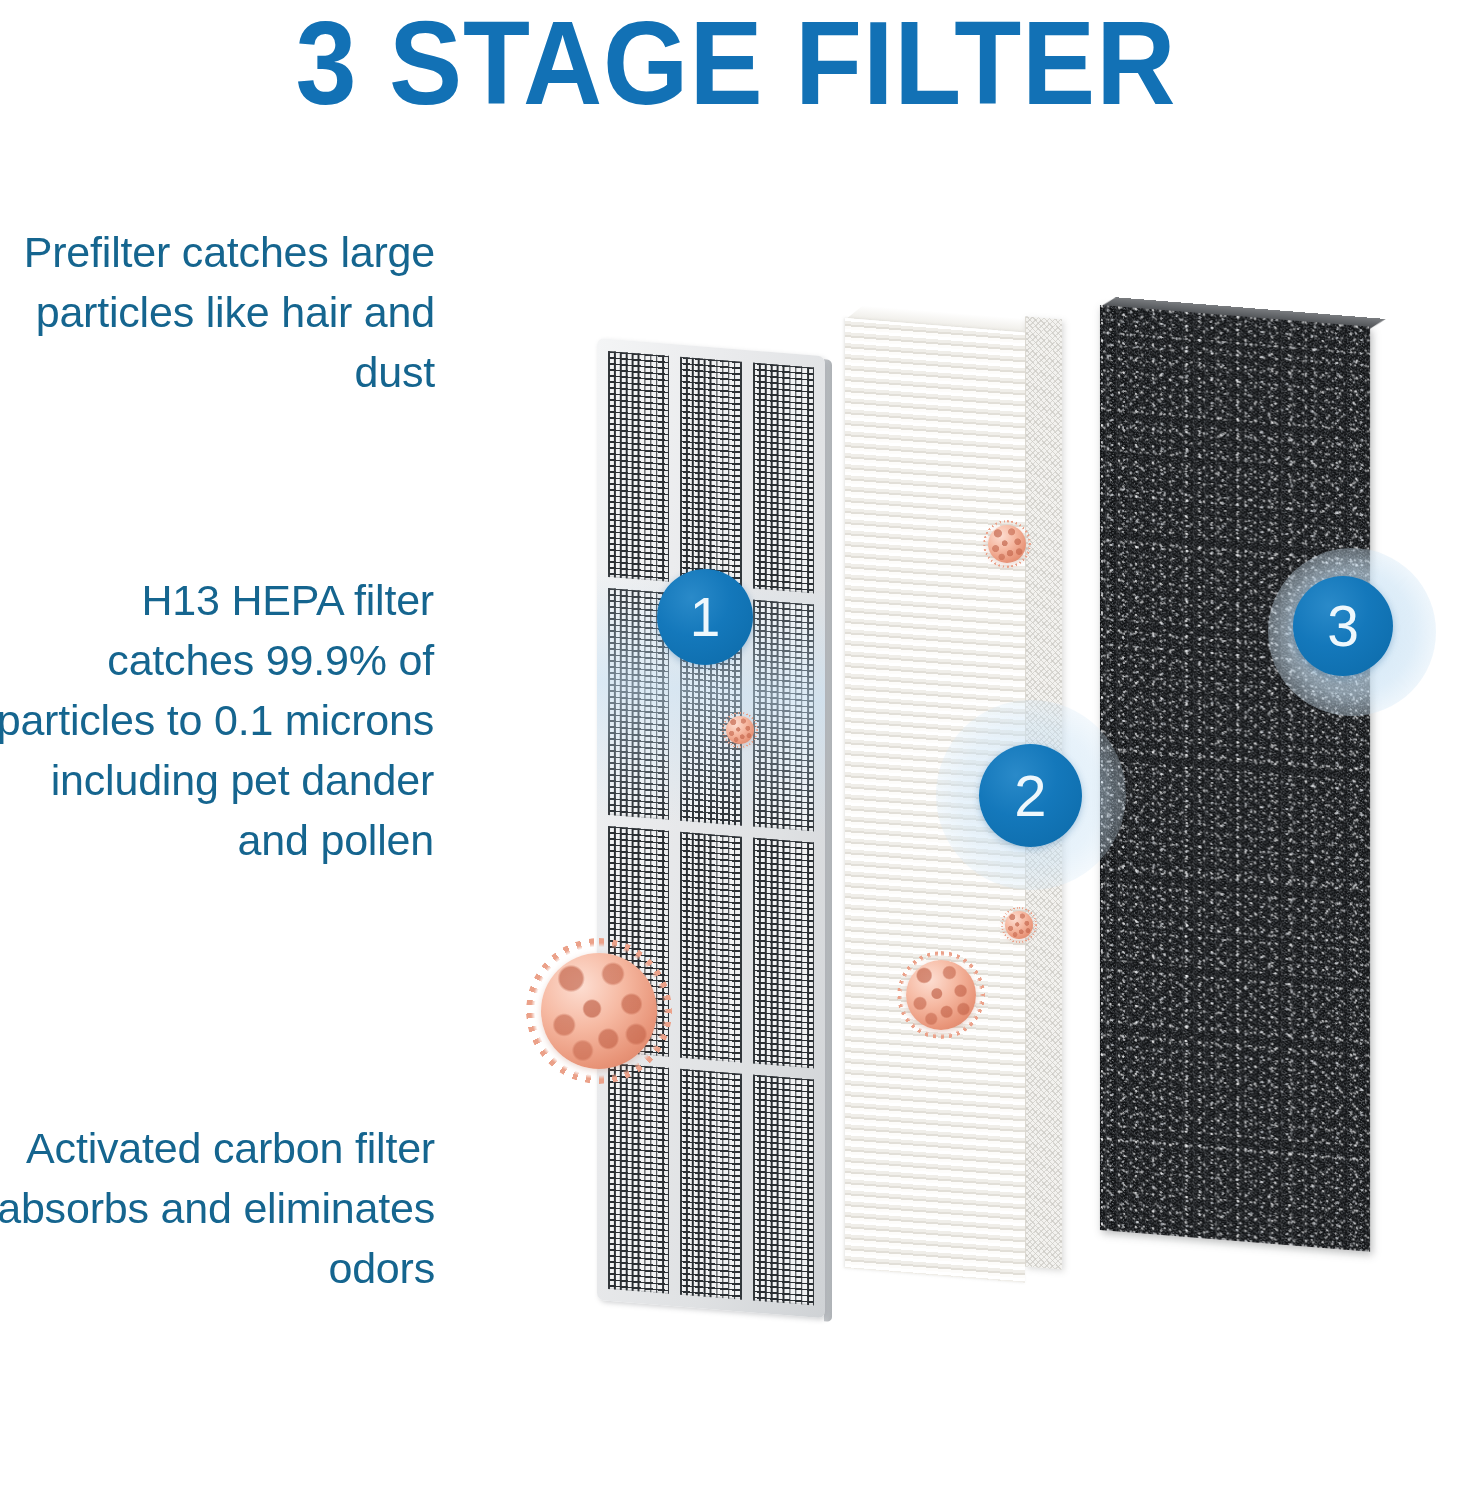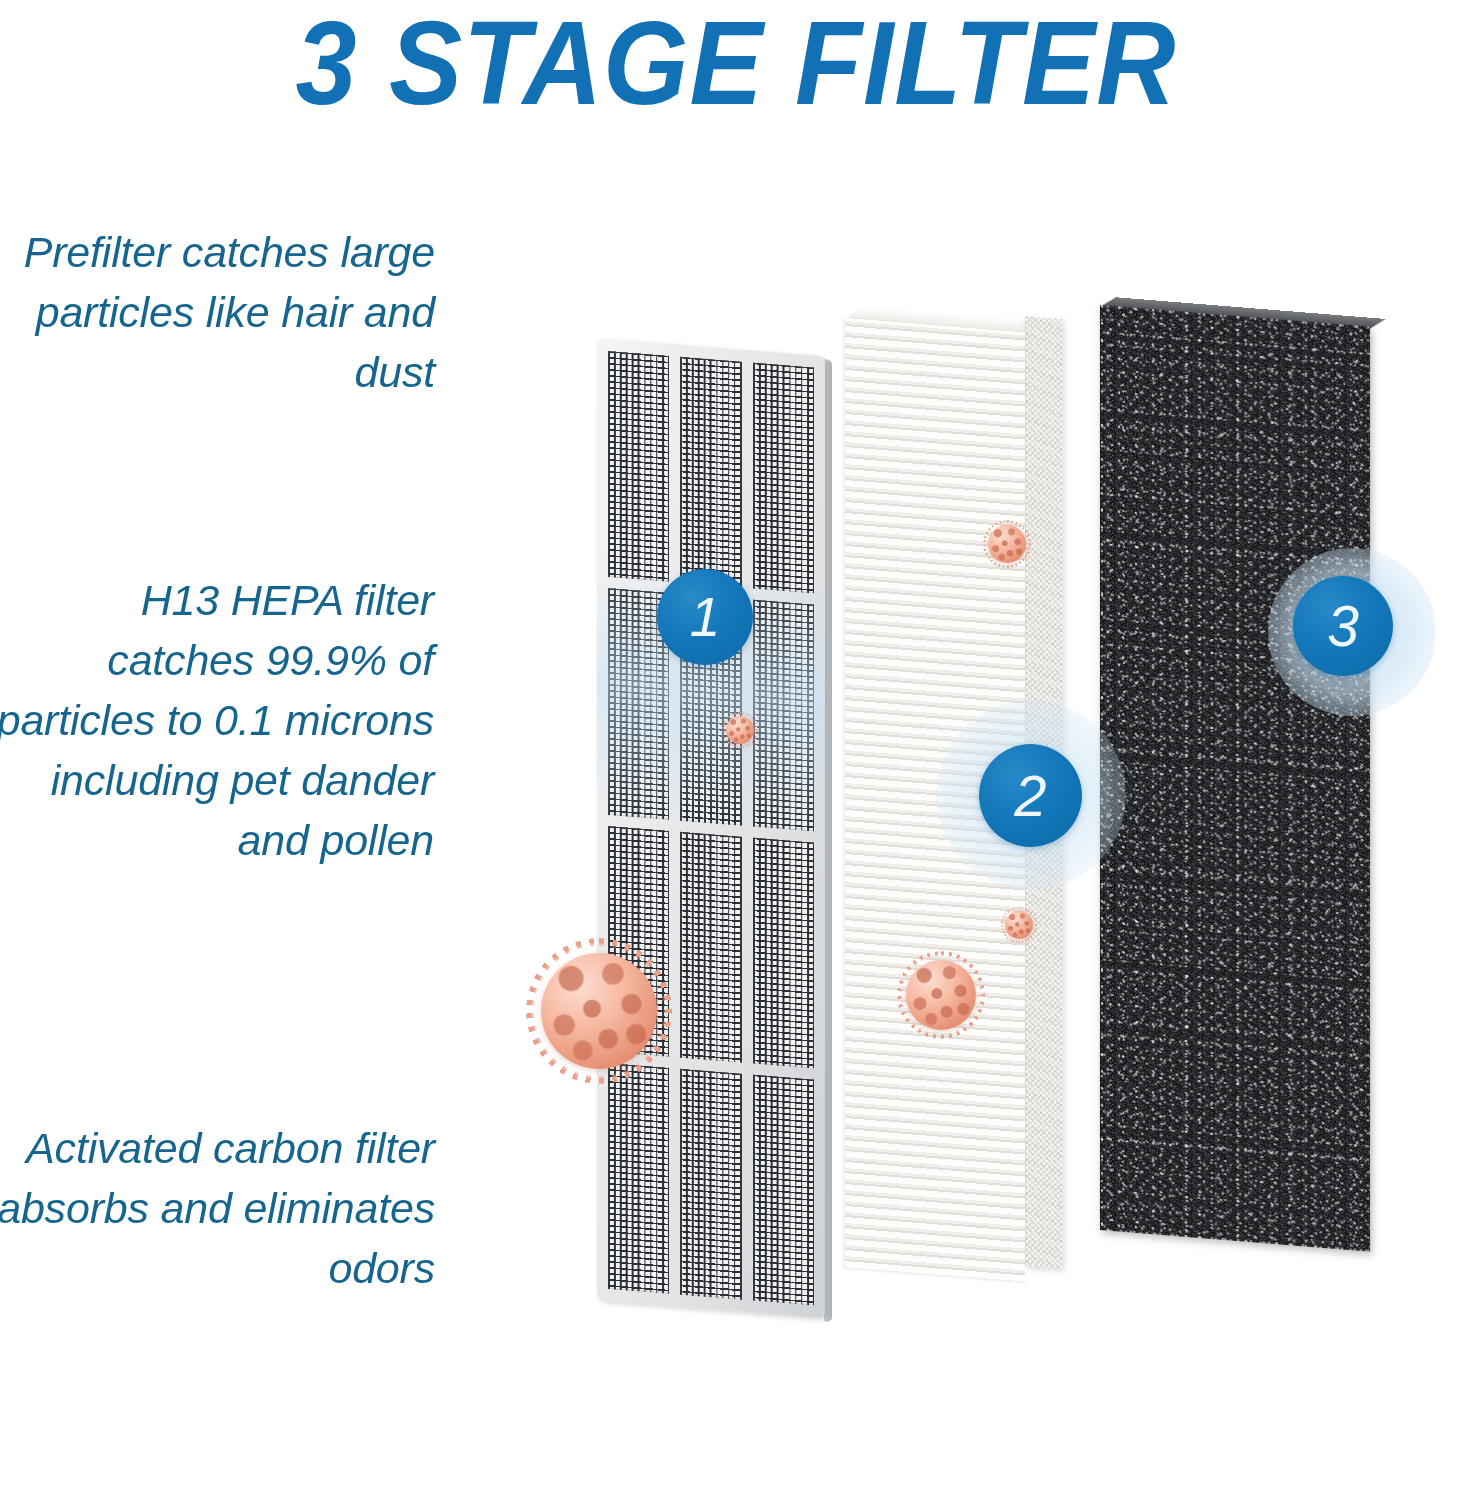--- a/index.html
+++ b/index.html
@@ -3,21 +3,21 @@
 <meta charset="utf-8">
 <style>
   html,body{margin:0;padding:0;}
   body{
     width:1472px;height:1500px;
     background:#ffffff;
     font-family:"Liberation Sans", sans-serif;
     overflow:hidden;
     position:relative;
   }
-  .stage{position:absolute;inset:0;width:1472px;height:1500px;font-style:italic;}
+  .stage{position:absolute;inset:0;width:1472px;height:1500px;}
 
   
   .title{
     position:absolute;
     left:0;top:4px;width:1472px;
     text-align:center;
     font-family:"Liberation Sans", sans-serif;
     font-weight:bold;
     font-size:118px;
     line-height:118px;

